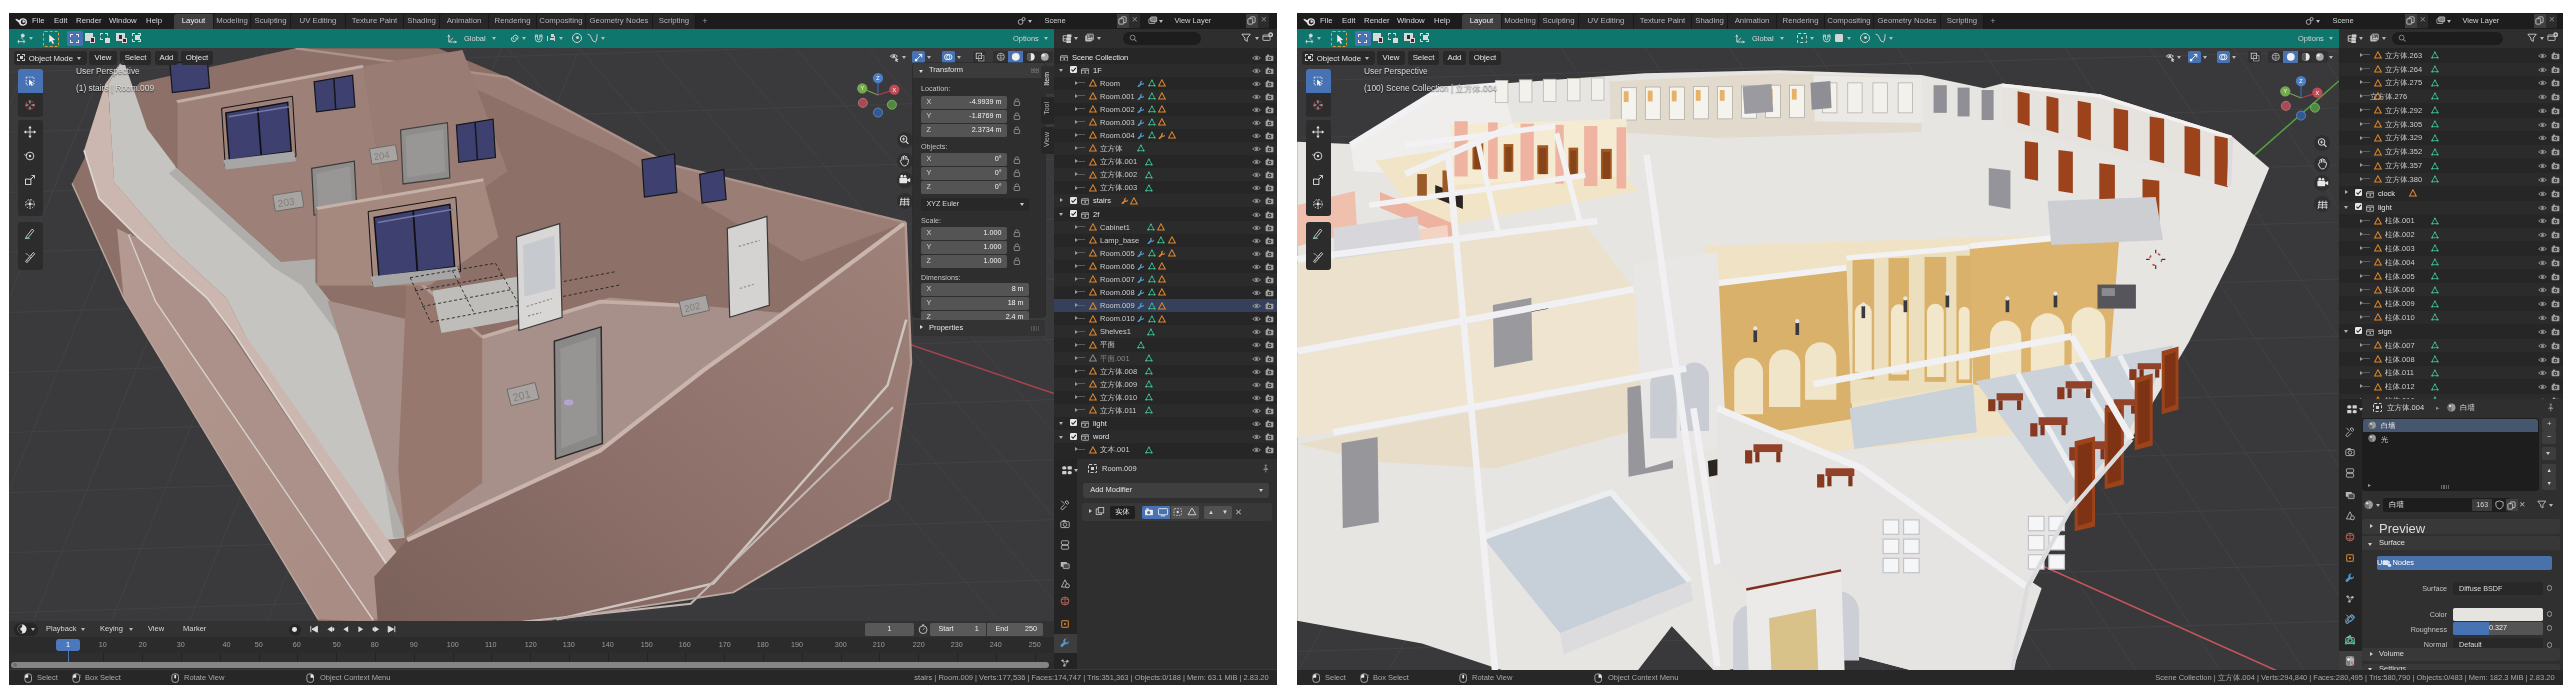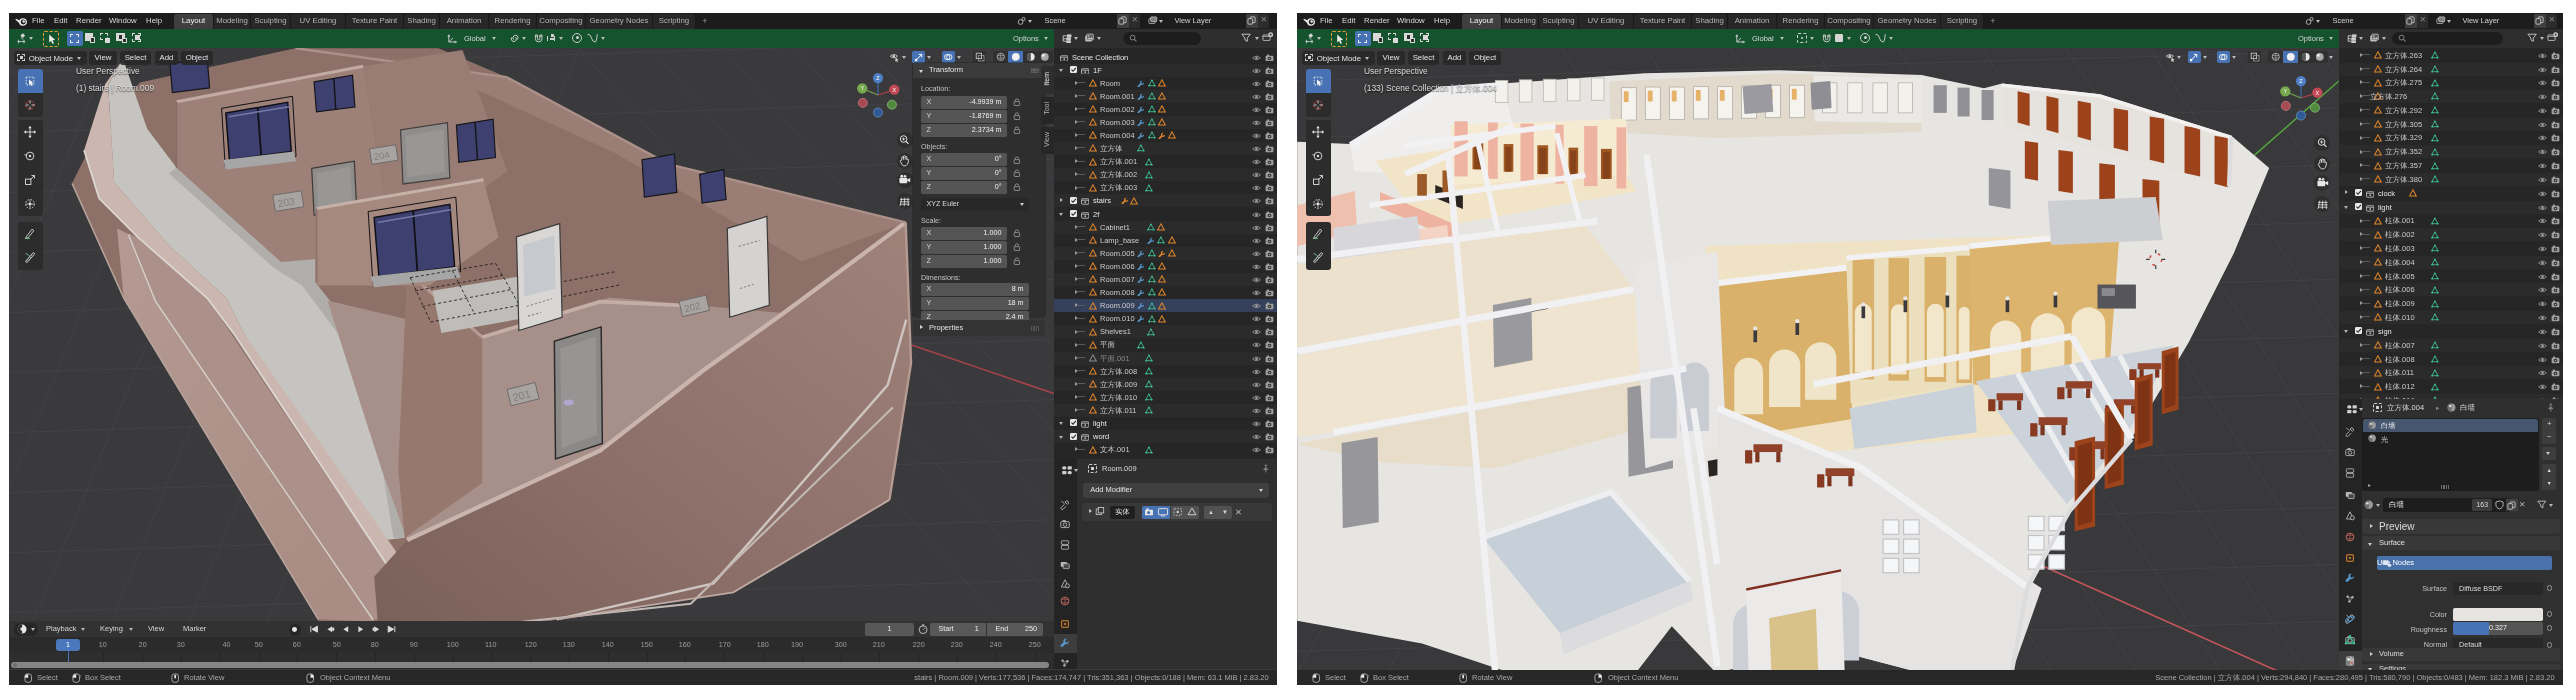--- a/index.html
+++ b/index.html
@@ -5,21 +5,21 @@
 body{font-family:"Liberation Sans",sans-serif;-webkit-font-smoothing:antialiased}
 .shot{position:absolute;top:13.2px;height:672px;background:#3a3a3c;overflow:hidden}
 #shotL{left:9px;width:1268px}
 #shotR{left:1297px;width:1266px}
 .abs{position:absolute}
 .topbar{position:absolute;left:0;top:0;right:0;height:15.6px;background:#1c1c1c;color:#d4d4d4;font-size:7.8px}
 .menu{position:absolute;top:0;height:15.6px;line-height:15.6px;color:#dadada}
 .tabs{position:absolute;top:1.2px;height:14.4px;left:165px;display:flex}
 .tab{height:14.4px;line-height:14.4px;background:#272727;color:#b4b4b4;text-align:center;border-right:0.6px solid #191919;border-radius:2.4px 2.4px 0 0;font-size:7.8px;overflow:hidden;white-space:nowrap}
 .tab.on{background:#3f3f3f;color:#f0f0f0}
-.toolrow{position:absolute;left:0;top:15.6px;height:19px;background:#14532d;color:#d0d0d0}
+.toolrow{position:absolute;left:0;top:15.6px;height:19px;background:#0f766e;color:#d0d0d0}
 .vp{position:absolute;top:35px;left:0;overflow:hidden}
 .pill{position:absolute;background:rgba(40,40,40,.92);border-radius:2.4px;color:#e4e4e4;font-size:7.8px;text-align:center}
 .olheader{position:absolute;top:15.6px;height:19px;background:#2e2e2e}
 .outliner{position:absolute;background:#262626;overflow:hidden;font-size:7.5px;color:#c9c9c9}
 .olrow{position:absolute;left:0;right:0;height:13.2px;line-height:13.2px;white-space:nowrap}
 .props{position:absolute;background:#2f2f2f;overflow:hidden;font-size:7.5px;color:#c9c9c9}
 .statusbar{position:absolute;left:0;bottom:0;height:15.6px;background:#272727;color:#a5a5a5;font-size:7.5px;line-height:15.6px;white-space:nowrap;overflow:hidden}
 .field{position:absolute;background:#545454;border-radius:1.8px;color:#e9e9e9;font-size:7.2px;line-height:12.6px}
 .dfield{position:absolute;background:#282828;border-radius:1.8px;color:#dcdcdc;font-size:7.2px;line-height:12.6px}
 .lbl{position:absolute;color:#c3c3c3;font-size:7.2px}
@@ -1803,21 +1803,21 @@
           <path d="M0 -16 V-10 M0 10 V16 M-16 0 H-10 M10 0 H16" stroke="#3a3a3a" stroke-width="2"></path>
         </g>
       </svg>
       <div class="pill" style="left:4.8px;top:2.4px;width:73px;height:14.4px;line-height:14.4px;text-align:left"><span style="display:inline-block;width:7.8px;height:7.8px;border:0.9px dashed #cdcdcd;margin:3px 3.6px -1.2px 3.6px;position:relative"><span style="position:absolute;left:1.2px;top:1.2px;width:3.6px;height:3.6px;background:#cdcdcd"></span></span>Object Mode</div>
       <div class="abs" style="left:68px;top:8.4px;width:0;height:0;border-left:2.4px solid transparent;border-right:2.4px solid transparent;border-top:3px solid #b9b9b9"></div>
       <div class="pill" style="left:80px;top:2.4px;width:28px;height:14.4px;line-height:14.4px">View</div>
       <div class="pill" style="left:111px;top:2.4px;width:31px;height:14.4px;line-height:14.4px">Select</div>
       <div class="pill" style="left:146px;top:2.4px;width:23px;height:14.4px;line-height:14.4px">Add</div>
       <div class="pill" style="left:172px;top:2.4px;width:32px;height:14.4px;line-height:14.4px">Object</div>
       <div class="abs" style="left:67px;top:18px;color:#dfdfdf;font-size:8.4px;text-shadow:0 0.6px 1.2px rgba(0,0,0,.7)">User Perspective</div>
-      <div class="abs" style="left:67px;top:35px;color:#dfdfdf;font-size:8.4px;text-shadow:0 0.6px 1.2px rgba(0,0,0,.7)">(133) Scene Collection | 立方体.004</div>
+      <div class="abs" style="left:67px;top:35px;color:#dfdfdf;font-size:8.4px;text-shadow:0 0.6px 1.2px rgba(0,0,0,.7)">(100) Scene Collection | 立方体.004</div>
       <div class="abs" style="left:9px;top:21px;width:25px;height:48px;background:#2c2c2c;border-radius:3px"></div>
       <div class="abs" style="left:9px;top:72px;width:25px;height:96px;background:#2c2c2c;border-radius:3px"></div>
       <div class="abs" style="left:9px;top:174px;width:25px;height:48px;background:#2c2c2c;border-radius:3px"></div>
       <div class="abs" style="left:9px;top:21px;width:25px;height:24px;background:#4772b3;border-radius:3px 3px 0 0"></div>
       <svg class="abs" style="left:13.2px;top:24.6px" width="16" height="16" viewBox="0 0 27 27">
         <rect x="7" y="7" width="13" height="13" fill="none" stroke="#f0f0f0" stroke-width="1.5" stroke-dasharray="2.5 2"></rect>
         <path d="M12 11 l7 6 -3 .4 1.7 3.4 -1.8.9 -1.7-3.5 -2.2 2z" fill="#fff"></path>
       </svg>
       <svg class="abs" style="left:13.2px;top:49px" width="16" height="16" viewBox="0 0 27 27">
         <circle cx="13.5" cy="13.5" r="7" fill="none" stroke="#d54848" stroke-width="1.6" stroke-dasharray="3.6 2.2"></circle>
@@ -2741,21 +2741,21 @@
           <path d="M5.5 4.5 V2.5 a1 1 0 0 1 1-1 H12 a1.5 1.5 0 0 1 1.5 1.5 V10 a1 1 0 0 1-1 1 H9.5" fill="none" stroke="#dcdcdc" stroke-width="1.3"></path>
         </svg>
       </div>
       <div class="abs" style="left:180px;top:99px;color:#b9b9b9;font-size:7.8px;line-height:14px">✕</div>
       <svg class="abs" style="left:198px;top:101px" width="9.6" height="9.6" viewBox="0 0 17 17">
         <path d="M1.5 2 h14 L10.5 8.5 v5.5 l-4-2.5 V8.5Z" fill="none" stroke="#cdcdcd" stroke-width="1.5"></path>
       </svg>
       <div class="abs" style="left:210px;top:105px;width:0;height:0;border-left:2.4px solid transparent;border-right:2.4px solid transparent;border-top:3px solid #b9b9b9"></div>
       <div class="abs" style="left:23.4px;top:120px;width:198px;height:14.4px;background:#383838;border-radius:2.4px"></div>
       <div class="abs" style="left:31px;top:125px;width:0;height:0;border-top:2.7px solid transparent;border-bottom:2.7px solid transparent;border-left:3.6px solid #cdcdcd"></div>
-      <div class="abs" style="left:40px;top:122px;color:#dcdcdc;font-size:10px">Preview</div>
+      <div class="abs" style="left:40px;top:122px;color:#dcdcdc;font-size:13px">Preview</div>
       <div class="abs" style="left:23.4px;top:137px;width:198px;height:14.4px;background:#383838;border-radius:2.4px 2.4px 0 0"></div>
       <div class="abs" style="left:29px;top:144px;width:0;height:0;border-left:2.7px solid transparent;border-right:2.7px solid transparent;border-top:3.6px solid #cdcdcd"></div>
       <div class="abs" style="left:40px;top:139px;color:#e2e2e2;font-size:7.5px">Surface</div>
       <div class="abs" style="left:23.4px;top:151px;width:198px;height:90px;background:#303030"></div>
       <div class="abs" style="left:38px;top:157px;width:175px;height:14px;background:#4a72aa;border-radius:1.8px;color:#fff;font-size:7.5px;text-align:left;line-height:14px">Use Nodes</div>
       <svg class="abs" style="left:43px;top:160px" width="9.6" height="9" viewBox="0 0 16 15">
         <rect x="1" y="2" width="10" height="8" rx="2" fill="#dce6f2"></rect>
         <circle cx="12.5" cy="10.5" r="3" fill="#dce6f2"></circle>
       </svg>
       <div class="abs" style="left:0px;top:185px;width:108px;text-align:right;color:#c3c3c3;font-size:7.2px">Surface</div>

